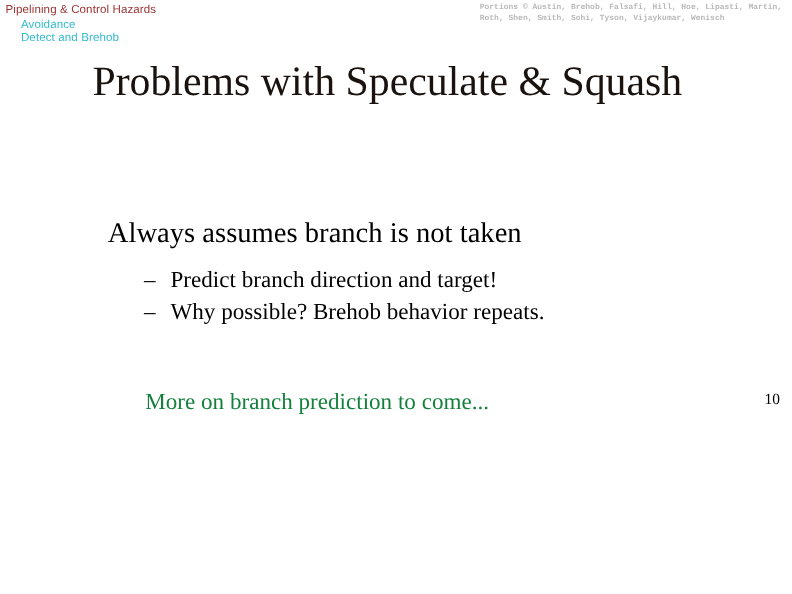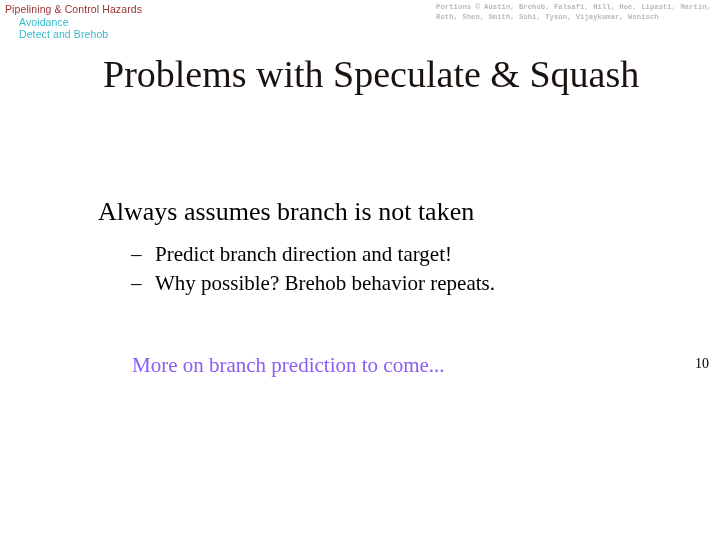--- a/index.html
+++ b/index.html
@@ -56,21 +56,21 @@
     line-height: 9.6px;
     color: #b9b9b9;
     font-weight: bold;
     letter-spacing: 0.05px;
     white-space: nowrap;
   }
 
   
   .slide-title {
     position: absolute;
-    left: 103px;
+    left: 84px;
     top: 52px;
     width: 580px;
     font-family: "Liberation Serif", "DejaVu Serif", serif;
     font-size: 38px;
     line-height: 44px;
     color: #1a120e;
     white-space: nowrap;
   }
 
   
@@ -99,21 +99,21 @@
     align-items: baseline;
   }
   .dash {
     display: inline-block;
     width: 24px;
     flex: 0 0 24px;
   }
   .closing {
     font-size: 21px;
     line-height: 29px;
-    color: #8b5cf6;
+    color: #15803d;
     padding-left: 34px;
     margin-top: 53px;
     white-space: nowrap;
   }
 
   
   .page-number {
     position: absolute;
     right: 11px;
     bottom: 9px;

